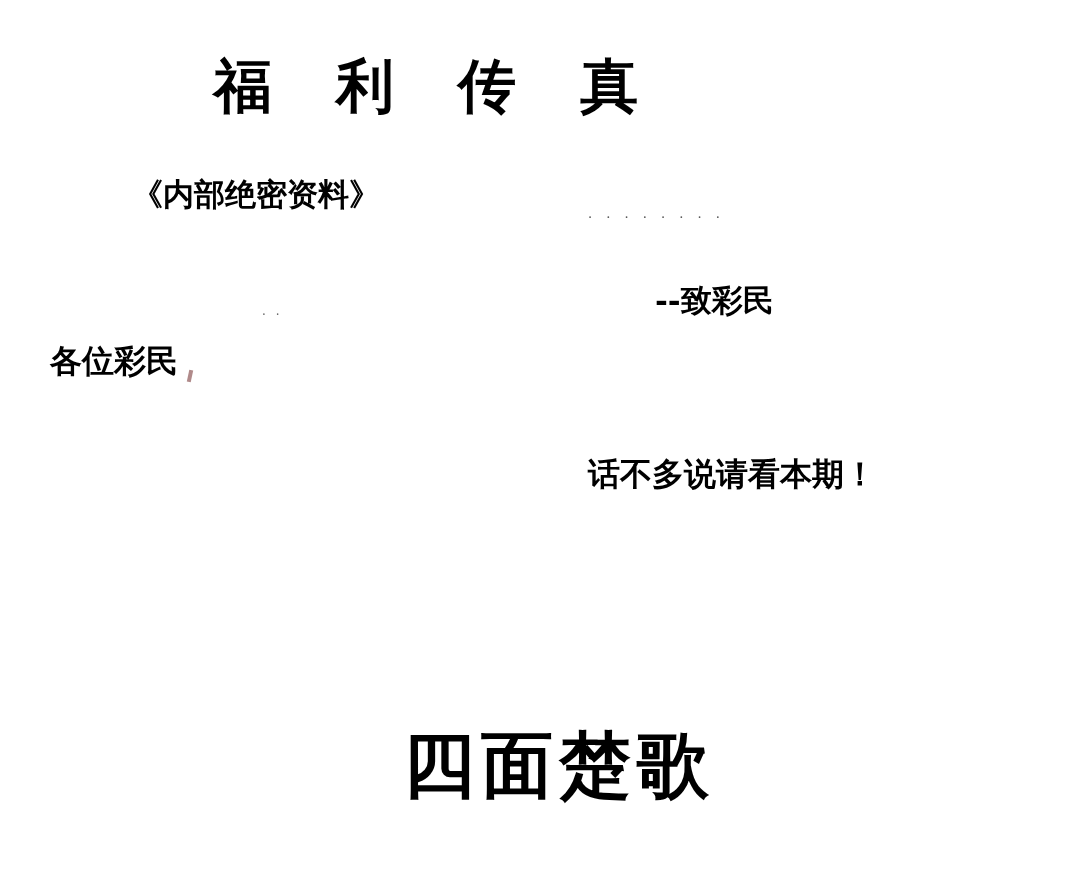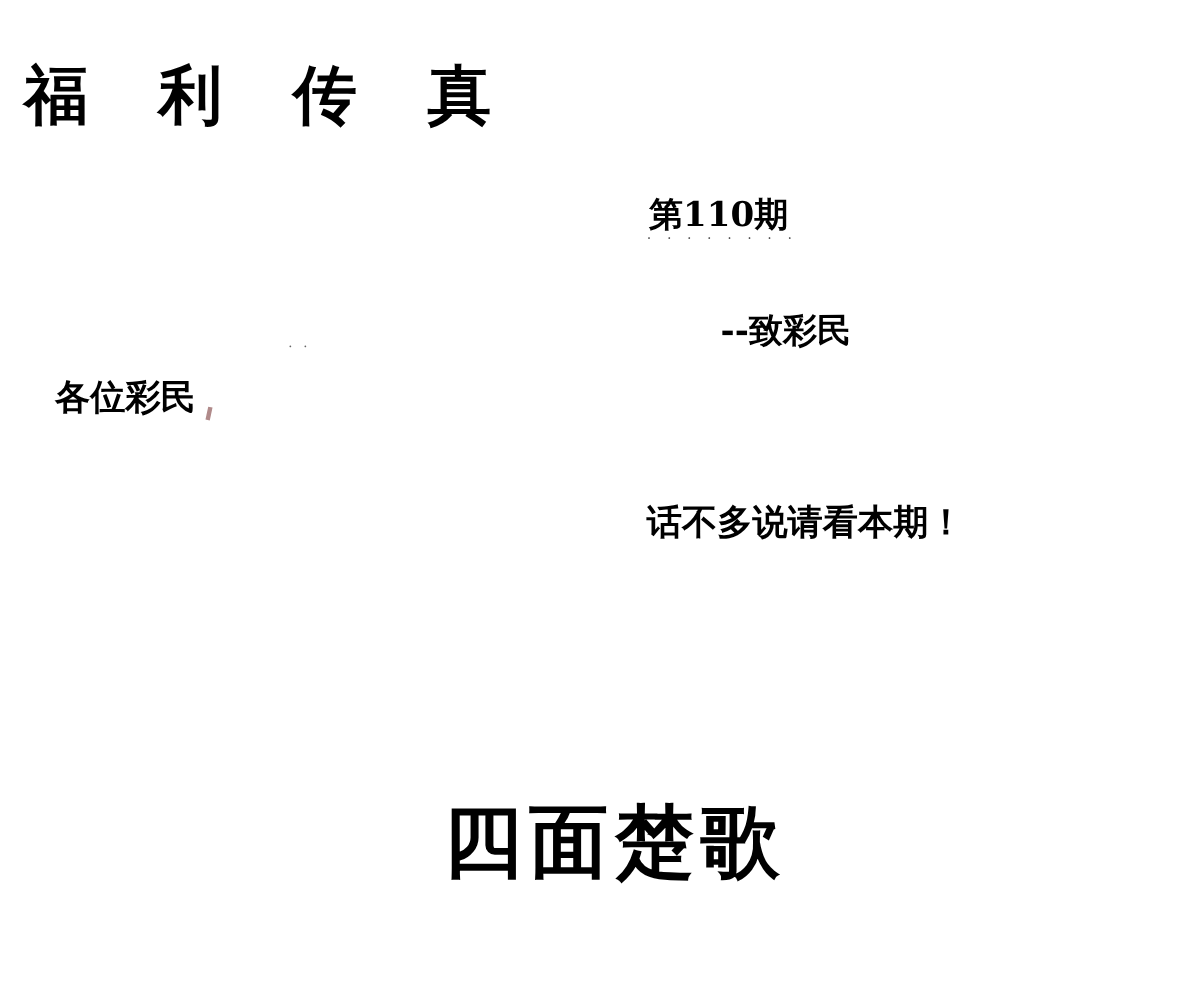--- a/index.html
+++ b/index.html
@@ -21,21 +21,21 @@
     height: 893px;
     box-sizing: border-box;
   }
 
   
   .doc-title {
     position: absolute;
     top: 55px;
     left: 0;
     width: 852px;
-    text-align: left;
+    text-align: center;
     font-size: 58px;
     font-weight: bold;
     letter-spacing: 22px;
     text-indent: 22px;
     font-family: "DejaVu Serif", "Liberation Serif", serif;
     line-height: 1.1;
   }
 
   
   .subtitle-row {
@@ -151,21 +151,21 @@
   }
 </style>
 </head>
 <body>
 
 <div class="page">
 
   <div class="doc-title">福 利 传 真</div>
 
   <div class="subtitle-row">
-    <span class="issue-label">第110期</span>
+    <span class="subtitle-left">《内部绝密资料》</span>
     <span class="dots-artifact">· · · · · · · ·</span>
   </div>
 
   <div class="dedication">--致彩民</div>
 
   <div class="speck-1">· ·</div>
 
   <div class="greeting">各位彩民</div>
   <div class="speck-2"></div>
 

